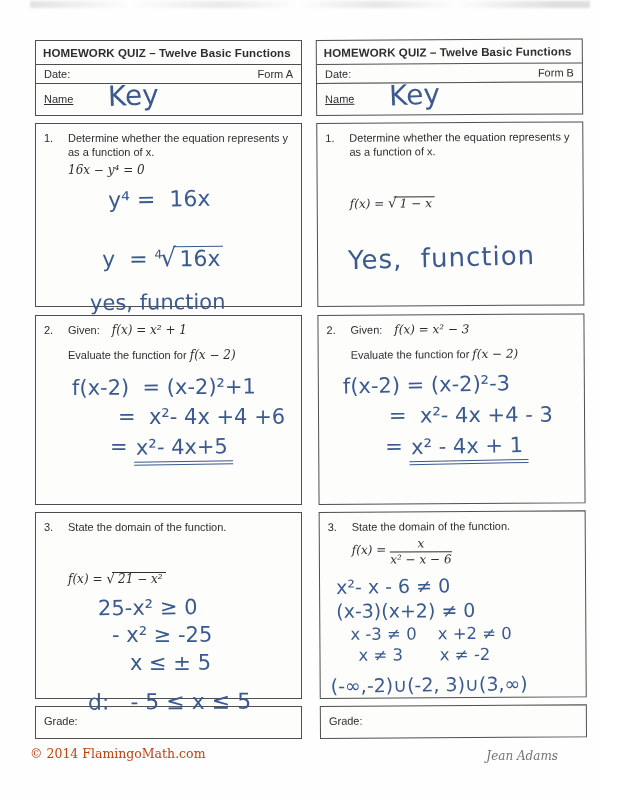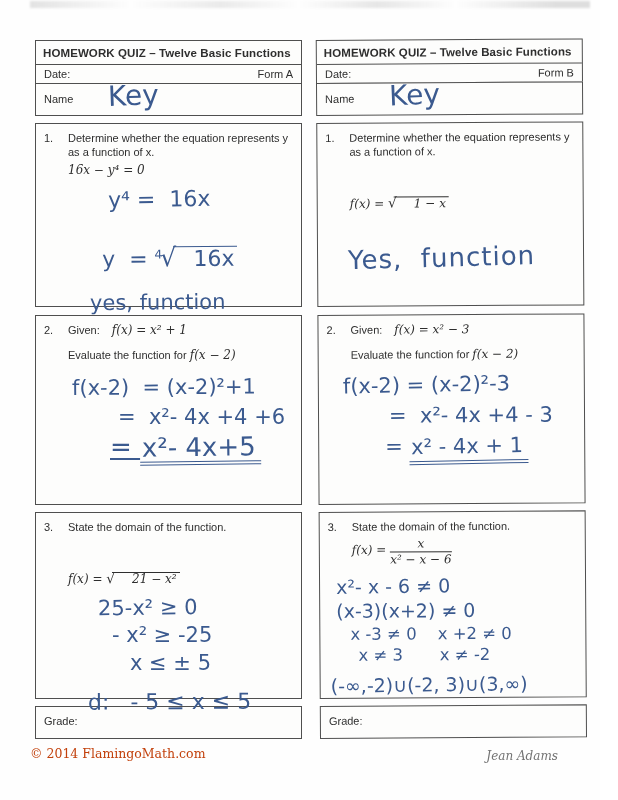--- a/index.html
+++ b/index.html
@@ -9,50 +9,50 @@
     background:linear-gradient(90deg,rgba(60,60,60,.14),transparent 18%,rgba(60,60,60,.10) 34%,transparent 48%,rgba(60,60,60,.12) 62%,transparent 76%,rgba(60,60,60,.16) 94%);
     filter:blur(1.2px);}
   .form{position:absolute;top:40px;width:267px;}
   #form-a{left:35px;}
   #form-b{left:320px;transform:rotate(-0.35deg);transform-origin:left bottom;}
   .box{border:1.5px solid #4f4f4f;background:#fdfdfc;box-sizing:border-box;}
   .header-box{height:44px;}
   .title-row{height:23px;line-height:24px;border-bottom:1.4px solid #4f4f4f;padding-left:7px;font-weight:bold;font-size:11.5px;letter-spacing:.1px;white-space:nowrap;}
   .date-row{height:19px;line-height:19px;padding:0 8px;display:flex;justify-content:space-between;font-size:11px;}
   .name-box{height:33px;margin-top:-1.5px;position:relative;}
-  .name-label{position:absolute;left:8px;top:9px;font-size:11px;}
+  .name-label{position:absolute;left:8px;top:9px;font-size:11px;text-decoration:underline;}
   .name-key{position:absolute;left:72px;top:-5px;font-size:28px;transform:rotate(-2deg);}
   .q-box{margin-top:7px;padding:7px 8px;position:relative;}
   .q1{height:184px;}
   .q2{height:190px;margin-top:8px;}
   .q3{height:187px;}
   .grade-box{height:33px;margin-top:7px;padding:8px 8px;font-size:11px;}
   .q-head{display:flex;font-size:11px;line-height:14px;}
   .q-num{width:24px;flex:none;}
   .q-text{flex:1;}
   .math{font-family:"DejaVu Serif",serif;font-style:italic;font-size:12px;}
   .equation{margin:4px 0 0 24px;}
   .given-row{display:flex;font-size:11px;line-height:15px;align-items:baseline;}
   .given-label{margin-right:12px;}
   .eval-row{margin:10px 0 0 24px;font-size:11px;}
   .hw{font-family:"DejaVu Sans",sans-serif;color:#3b5a8f;white-space:pre;}
-  .rt{border-top:1.4px solid currentColor;display:inline-block;margin-left:-3px;padding:0 3px 0 20px;line-height:1.05;margin-top:34px;}
+  .rt{border-top:1.4px solid currentColor;display:inline-block;margin-left:-3px;padding:0 3px 0 6px;line-height:1.05;margin-top:34px;}
   .rsign{font-size:115%;}
   .ridx{font-size:55%;vertical-align:super;margin-right:-2px;}
   .frac{display:inline-block;text-align:center;vertical-align:-10px;line-height:1.1;}
   .frac .num{display:block;border-bottom:1.2px solid #2e2e2e;padding:0 10px 1px;}
   .frac .den{display:block;padding-top:1px;}
   .dbl-underline{border-bottom:4.5px double currentColor;padding:0 5px 1px 2px;display:inline-block;transform:rotate(-.8deg);}
   
   .a-q1-l1{margin:8px 0 0 64px;font-size:22px;line-height:27px;transform:rotate(-1deg);}
   .a-q1-l2{margin:0 0 0 58px;font-size:22px;line-height:28px;transform:rotate(-.5deg);}
   .a-q1-ans{margin:17px 0 0 46px;font-size:21px;transform:rotate(-.6deg);}
   .a-q2-l1{margin:12px 0 0 28px;font-size:21px;line-height:26px;transform:rotate(-.5deg);}
   .a-q2-l2{margin:4px 0 0 74px;font-size:21px;line-height:26px;}
-  .a-q2-l3{margin:4px 0 0 66px;font-size:26px;line-height:26px;text-decoration:underline;}
+  .a-q2-l3{margin:4px 0 0 66px;font-size:21px;line-height:26px;}
   .a-q3-l1{margin:8px 0 0 54px;font-size:21px;line-height:26px;transform:rotate(-.8deg);}
   .a-q3-l2{margin:2px 0 0 68px;font-size:21px;line-height:26px;}
   .a-q3-l3{margin:2px 0 0 86px;font-size:21px;line-height:26px;}
   .a-q3-ans{margin:13px 0 0 44px;font-size:22px;transform:rotate(-.4deg);}
   
   .b-q1-ans{margin:32px 0 0 22px;font-size:26px;letter-spacing:1px;transform:rotate(-1.2deg);}
   .b-q2-l1{margin:10px 0 0 16px;font-size:21px;line-height:26px;transform:rotate(-.8deg);}
   .b-q2-l2{margin:5px 0 0 62px;font-size:21px;line-height:26px;}
   .b-q2-l3{margin:5px 0 0 58px;font-size:21px;line-height:26px;}
   .b-q3-l1{margin:7px 0 0 8px;font-size:19px;line-height:24px;transform:rotate(-.5deg);}

